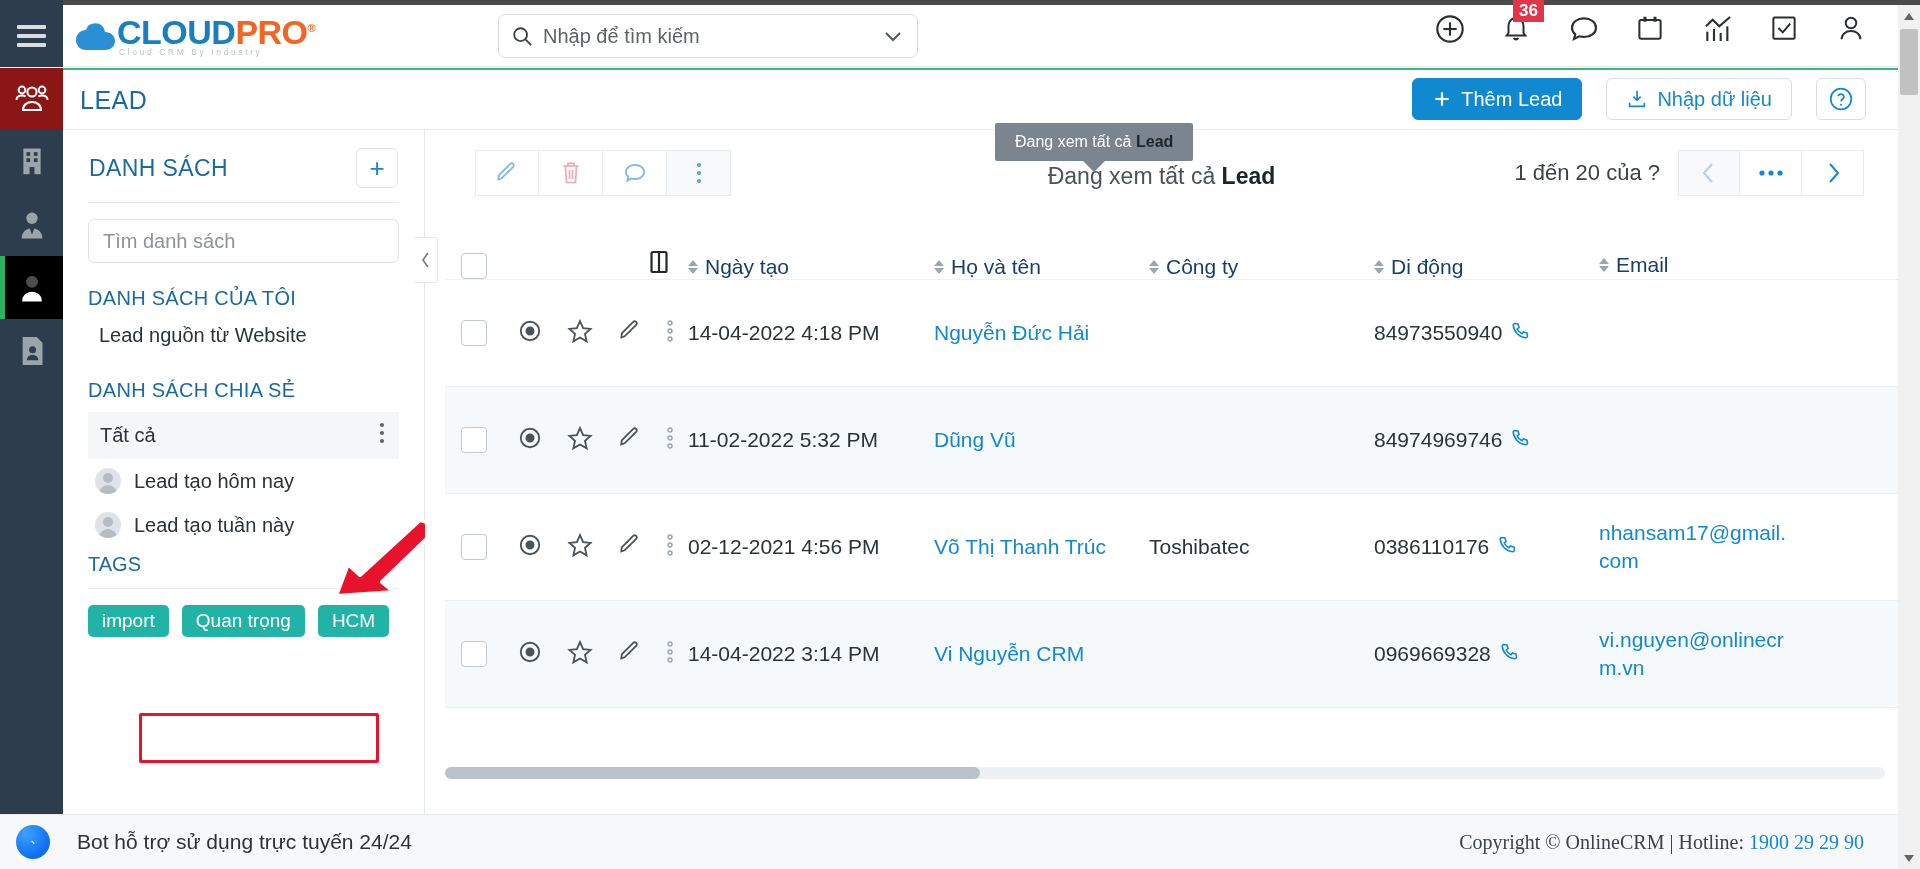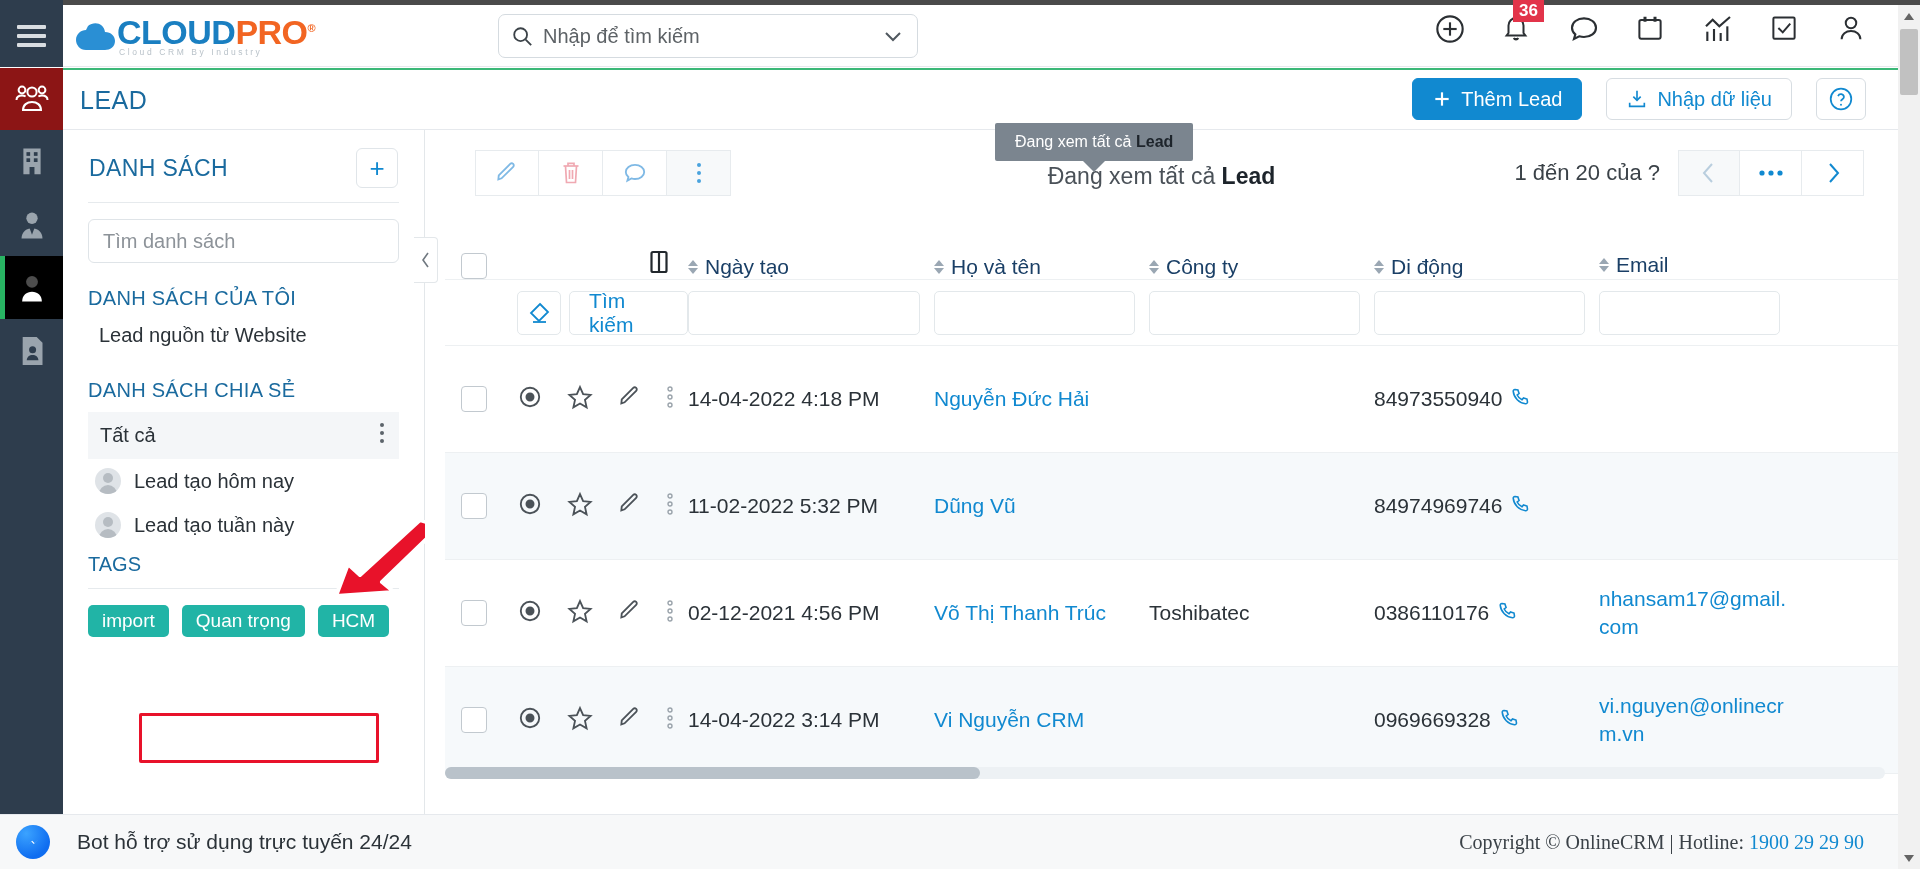--- a/index.html
+++ b/index.html
@@ -614,47 +614,20 @@
         </div>
         <div class="c-email cell">
           <span class="sorticon">
               <i class="up"></i>
               <i class="dn"></i>
             </span>
           <span>Email</span>
         </div>
       </div>
 
-      <div class="trow filterrow">
-        <div class="c-check"></div>
-        <div class="c-actions" style="gap:0">
-          <span class="f-clear">
-            <svg width="24" height="24" viewBox="0 0 24 24" fill="none" stroke="#1189d0" stroke-width="1.8">
-              <path d="M13 3 L21 11 L12 20 L4 12 Z"></path>
-                <line x1="6" y1="21" x2="19" y2="21"></line>
-            </svg>
-          </span>
-          <span class="f-search">Tìm kiếm</span>
-        </div>
-        <div class="c-date" style="padding-right:14px">
-          <input class="f-input" type="text" style="">
-        </div>
-        <div class="c-name" style="padding-right:14px">
-          <input class="f-input" type="text" style="">
-        </div>
-        <div class="c-comp" style="padding-right:14px">
-          <input class="f-input" type="text" style="">
-        </div>
-        <div class="c-mobile" style="padding-right:14px">
-          <input class="f-input" type="text" style="">
-        </div>
-        <div class="c-email" style="padding-right:14px">
-          <input class="f-input" type="text" style="">
-        </div>
-      </div>
 
       <div class="trow drow">
         <div class="c-check">
             <span class="chk"></span>
           </div>
         <div class="c-actions">
           <span class="ic"><svg width="26" height="26" viewBox="0 0 24 24" fill="none" stroke="#4b5258" stroke-width="1.7">
                 <circle cx="12" cy="12" r="8.5"></circle>
                 <circle cx="12" cy="12" r="3.3" fill="#4b5258"></circle>
               </svg></span>

